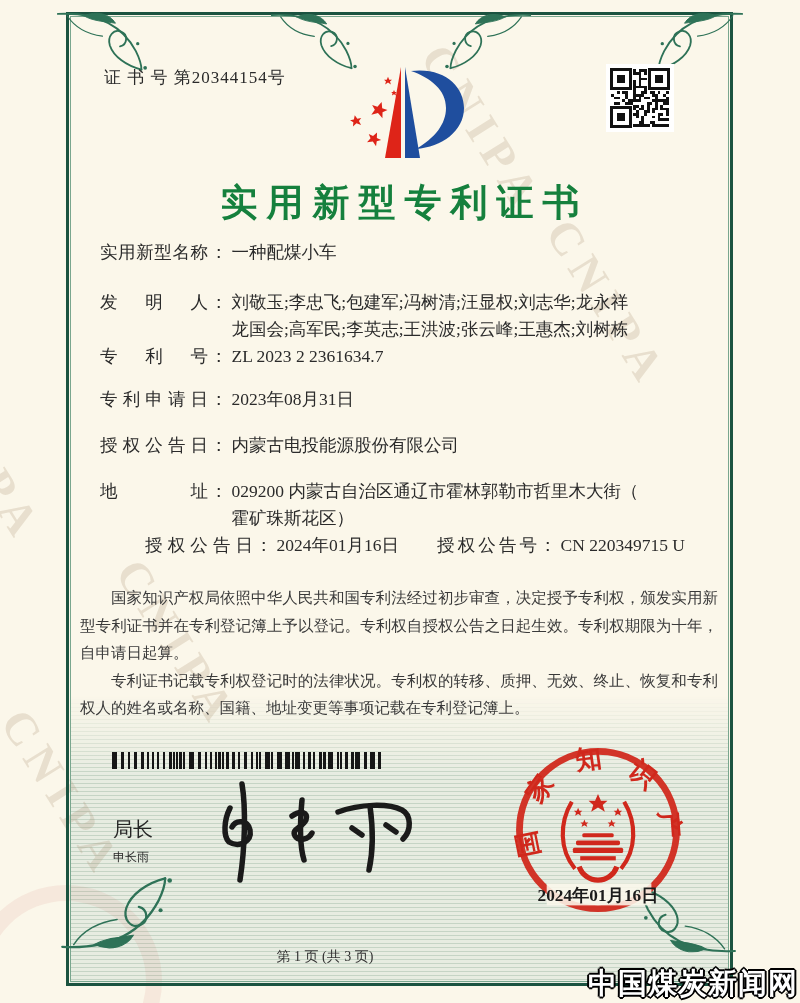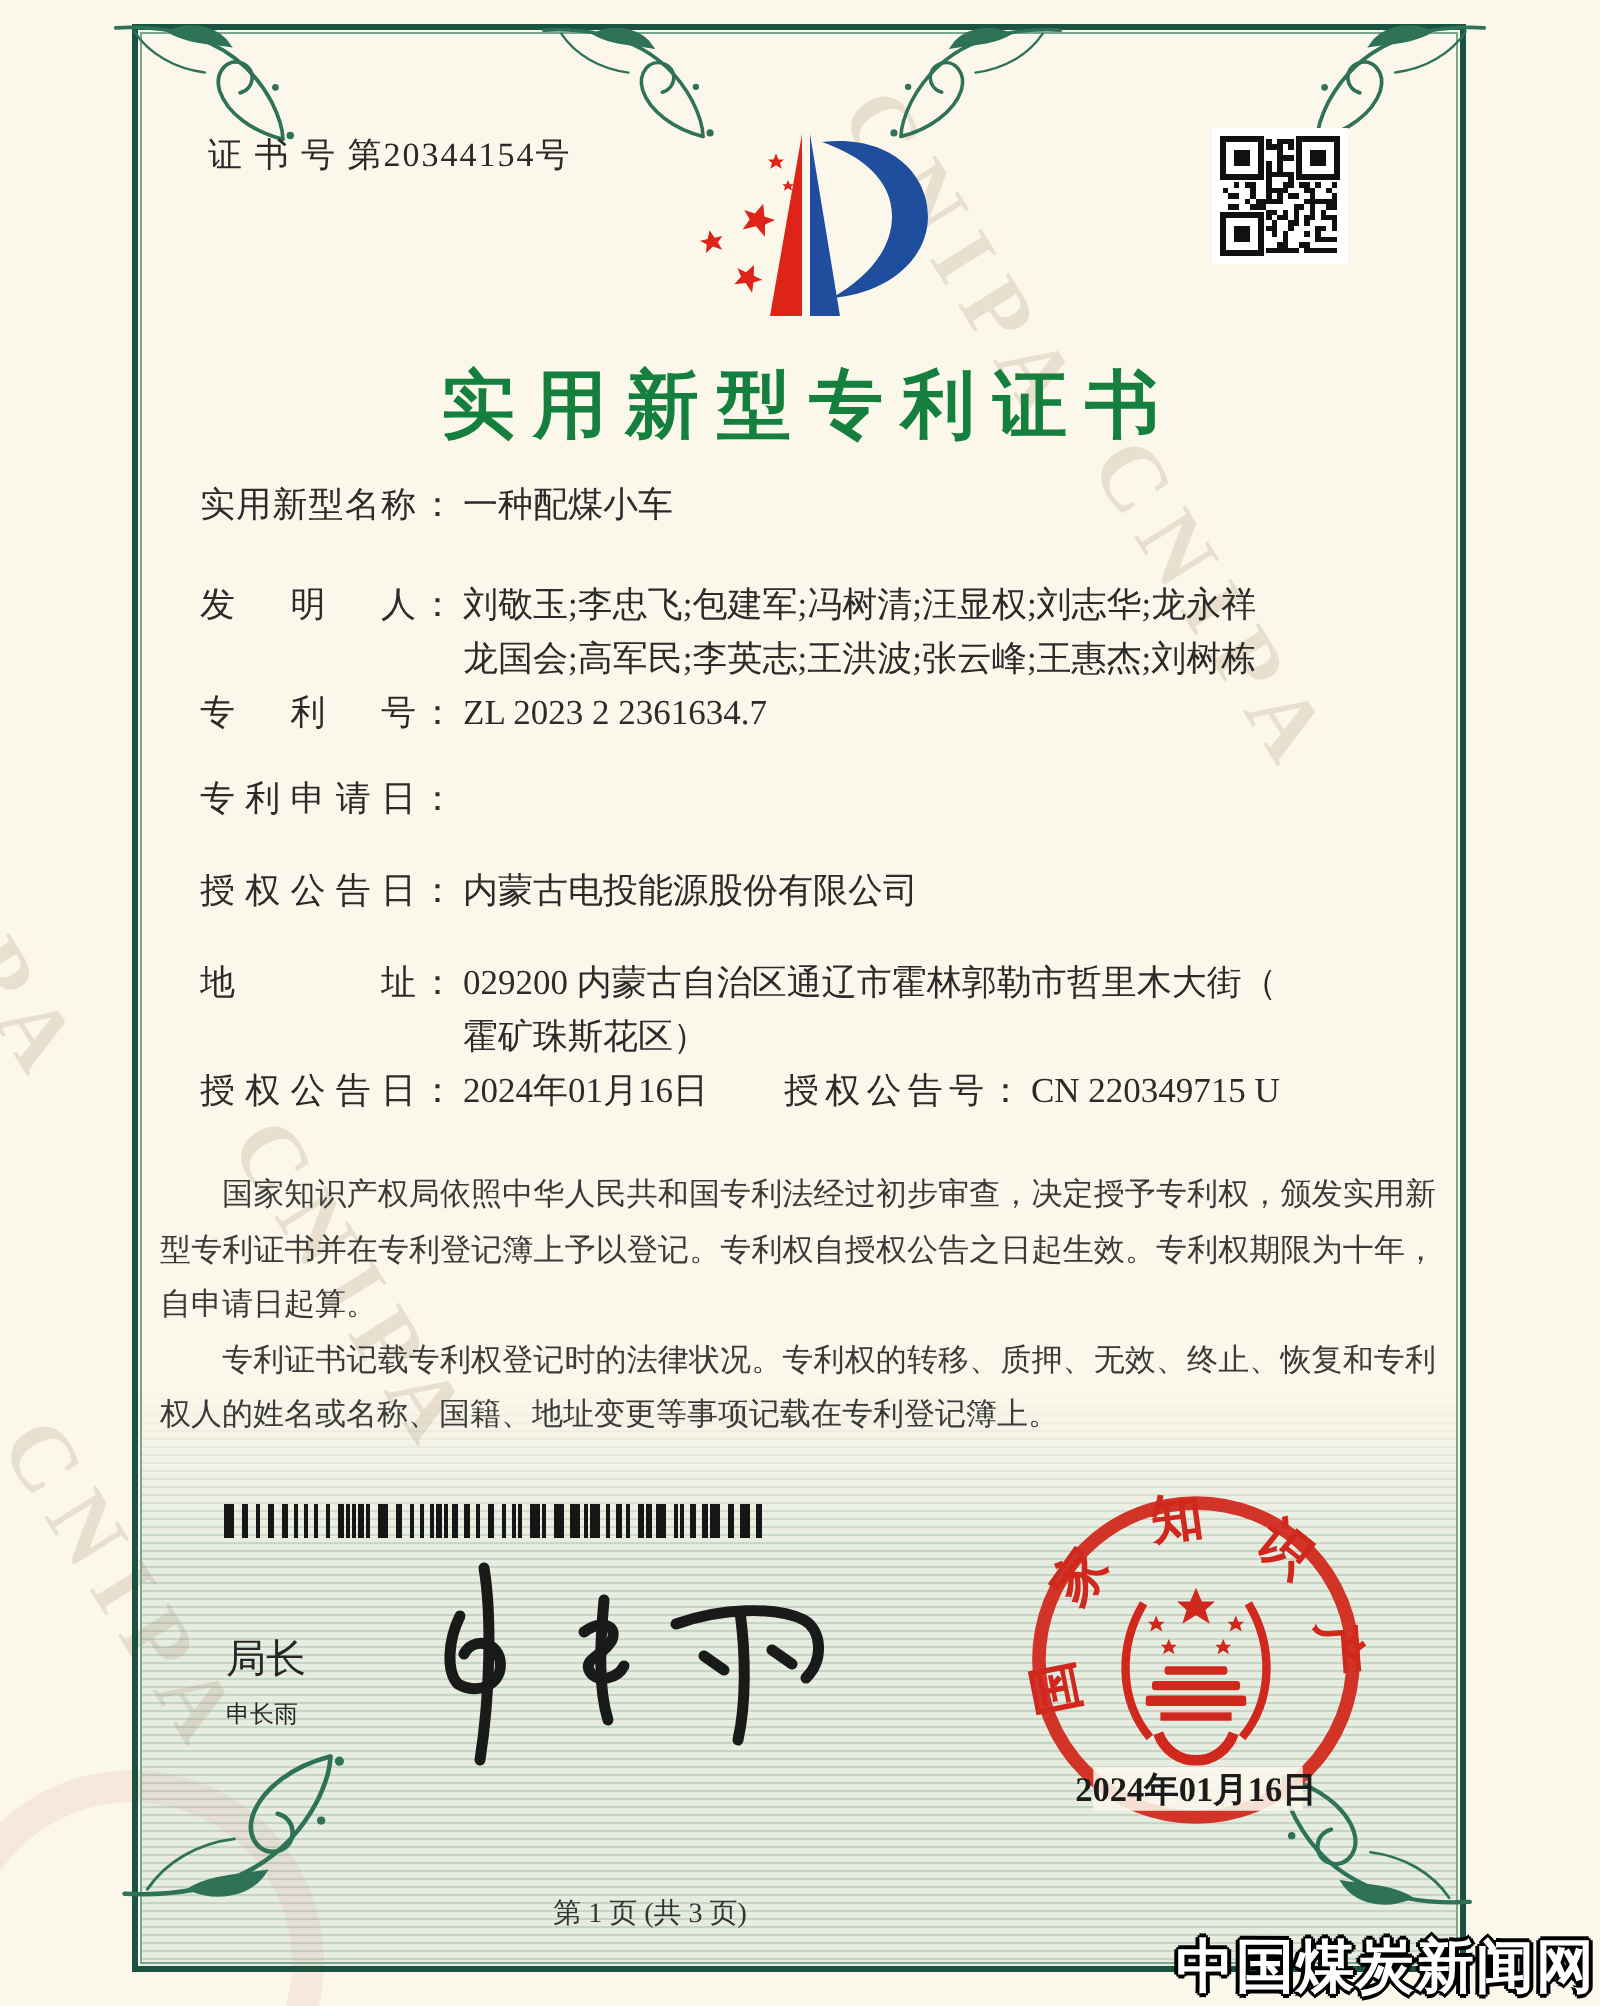--- a/index.html
+++ b/index.html
@@ -45,21 +45,21 @@
   
   .cert-no{position:absolute;left:104px;top:66px;font-size:17px;letter-spacing:1px;color:#2a2a2a;}
   .logo{position:absolute;left:332px;top:55px;width:160px;height:118px;}
   .qr{position:absolute;left:606px;top:64px;width:68px;height:68px;background:#fff;padding:0;}
   .title{
     position:absolute;left:0;top:178px;width:800px;text-align:center;
     font-size:37px;font-weight:bold;letter-spacing:9px;text-indent:9px;color:#15803d;
   }
   
   .fields{position:absolute;left:100px;top:239px;width:585px;font-size:17.5px;color:#2b2b2b;}
-  .row{display:flex;line-height:27px;}
+  .row{display:flex;line-height:27px;justify-content:flex-end;}
   .lbl{width:108px;flex:none;text-align:justify;text-align-last:justify;}
   .colon{flex:none;margin:0 4px 0 2px;}
   .val{flex:1;white-space:pre-line;}
   .mb-lg{margin-bottom:23px;}
   .mb-md{margin-bottom:19px;}
   .mb-sm{margin-bottom:16px;}
   .mb-0{margin-bottom:0;}
   .grant-pair2{display:flex;margin-left:38px;}
   .grant-pair2 .lbl{width:100px;}
   
@@ -298,20 +298,21 @@
 龙国会;高军民;李英志;王洪波;张云峰;王惠杰;刘树栋</span>
   </div>
   <div class="row mb-sm">
     <span class="lbl">专利号</span>
       <span class="colon">：</span>
     <span class="val">ZL 2023 2 2361634.7</span>
   </div>
   <div class="row mb-md">
     <span class="lbl">专利申请日</span>
       <span class="colon">：</span>
+    <span class="val">2023年08月31日</span>
   </div>
   <div class="row mb-md">
     <span class="lbl">授权公告日</span>
       <span class="colon">：</span>
     <span class="val">内蒙古电投能源股份有限公司</span>
   </div>
   <div class="row mb-0">
     <span class="lbl">地址</span>
       <span class="colon">：</span>
     <span class="val">029200 内蒙古自治区通辽市霍林郭勒市哲里木大街（

